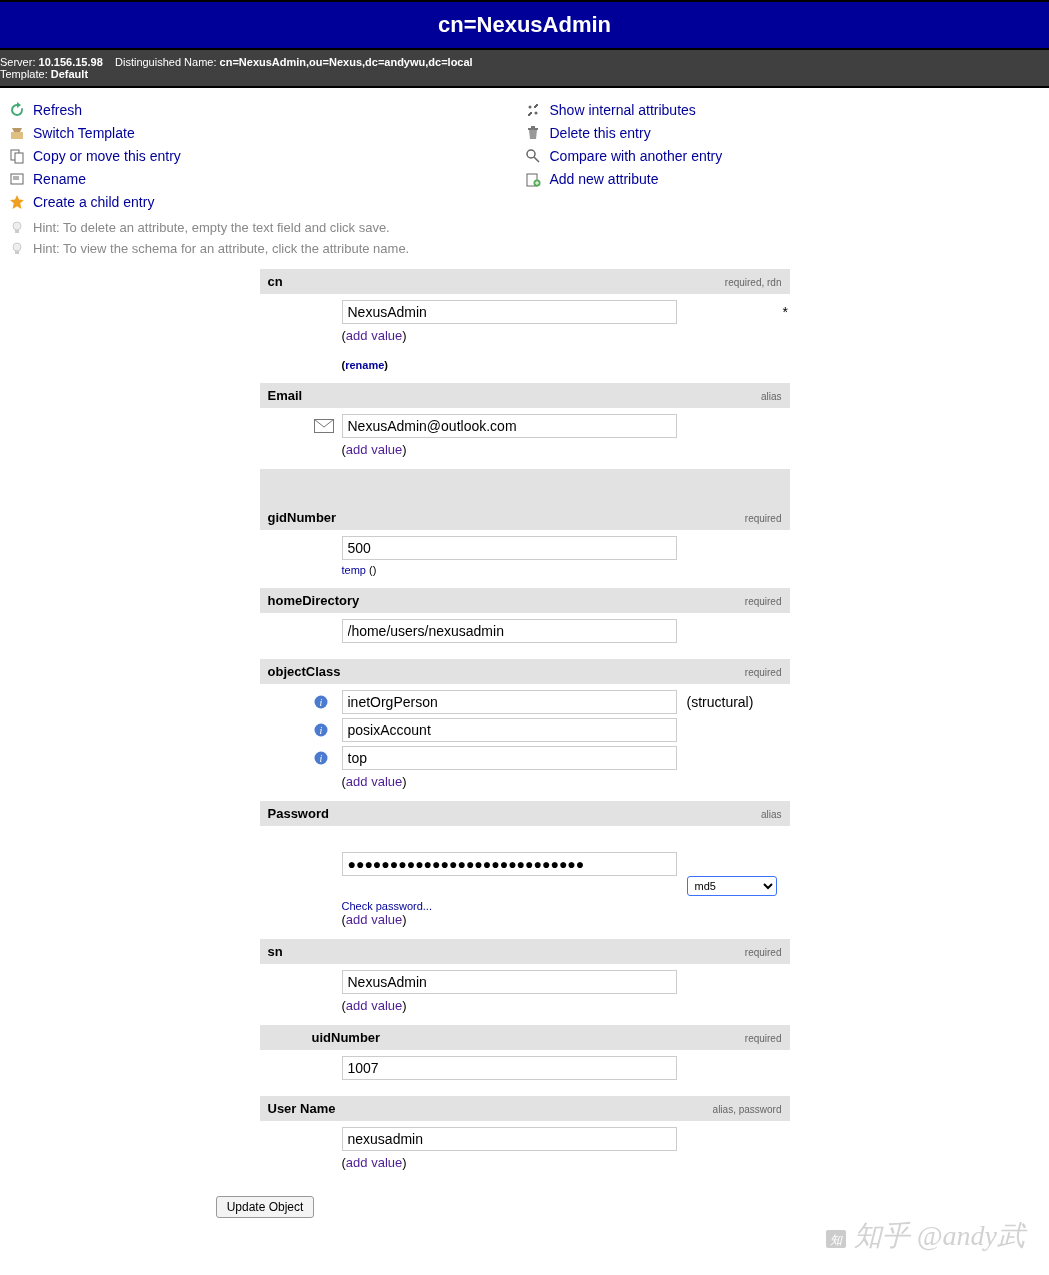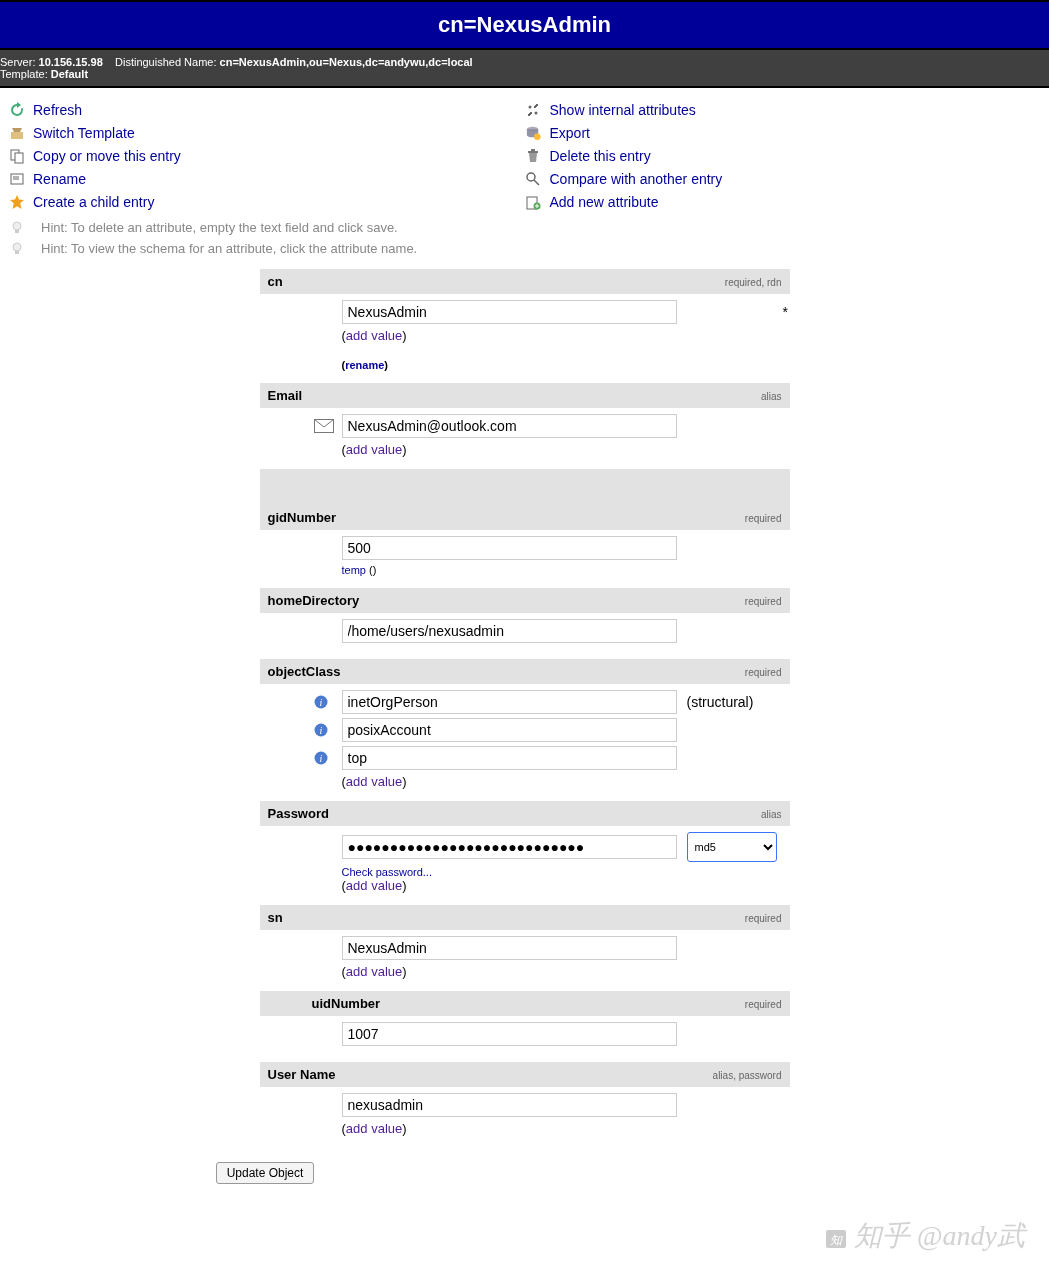--- a/index.html
+++ b/index.html
@@ -51,21 +51,21 @@
     text-decoration: none;
     font-size: 14px;
   }
   .ico {
     width: 17px; height: 17px;
     display: inline-flex; align-items: center; justify-content: center;
     font-size: 14px; color: #555; flex-shrink: 0;
   }
   .ico.star { color: #f0a020; }
   .hints { padding: 4px 8px 10px; }
-  .hint-line { display: flex; align-items: center; gap: 16px; padding: 2px 0; color: #888; font-size: 13px; }
+  .hint-line { display: flex; align-items: center; gap: 8px; padding: 2px 0; color: #888; font-size: 13px; }
   .hint-line .ico { color: #ccc; }
   .attr-container { width: 530px; margin: 0 auto; }
   .attr-header {
     background: #e2e2e2;
     padding: 5px 8px;
     display: flex; justify-content: space-between; align-items: baseline;
   }
   .attr-header .name { font-weight: bold; font-size: 13px; color: #000; }
   .attr-header .flags { font-size: 10px; color: #666; }
   .attr-body {
@@ -82,26 +82,27 @@
     font-family: inherit;
   }
   .side-note { font-size: 14px; color: #000; }
   .asterisk { margin-left: 96px; font-size: 14px; }
   .links-line { font-size: 13px; }
   .links-line a { color: #4c1d95; text-decoration: none; }
   .small-links { font-size: 11px; }
   .small-links a { color: #000099; text-decoration: none; }
   .sel {
     width: 90px;
-    height: 30px;
+    height: 20px;
     border: 1px solid #3b73ff;
     border-radius: 3px;
     background: #fff;
     font-size: 11px;
     padding: 0 3px;
+    margin-top: 44px;
   }
   .update-row { text-align: center; margin: 14px 0 20px; }
   .btn {
     padding: 3px 10px;
     font-size: 12px;
     border: 1px solid #999;
     border-radius: 3px;
     background: #f4f4f4;
     cursor: pointer;
   }
@@ -180,30 +181,20 @@
   <div class="actions-col" id="actions-right">
       <div class="action-item">
         <span class="ico">
           <svg viewBox="0 0 16 16" width="16" height="16">
             <path d="M13 3l-3 3-1-1 3-3zM3 13l3-3 1 1-3 3z" stroke="#666" fill="#666"></path>
             <circle cx="5" cy="5" r="1.5" fill="#666"></circle>
             <circle cx="11" cy="11" r="1.5" fill="#666"></circle>
           </svg>
         </span>
         <a href="#">Show internal attributes</a>
-      </div>
-      <div class="action-item">
-        <span class="ico">
-          <svg viewBox="0 0 18 18" width="18" height="18">
-            <ellipse cx="8" cy="5" rx="6" ry="2.5" fill="#aab"></ellipse>
-            <path d="M2 5v6c0 1.4 2.7 2.5 6 2.5s6-1.1 6-2.5V5" fill="#889" opacity=".9"></path>
-            <circle cx="13" cy="13" r="3.5" fill="#fb3"></circle>
-          </svg>
-        </span>
-        <a href="#">Export</a>
       </div>
       <div class="action-item">
         <span class="ico">
           <svg viewBox="0 0 16 16" width="16" height="16">
             <path d="M4 5h8l-1 9H5z" fill="#999"></path>
             <rect x="3" y="3" width="10" height="2" fill="#777"></rect>
             <rect x="6" y="1" width="4" height="2" fill="#777"></rect>
           </svg>
         </span>
         <a href="#">Delete this entry</a>

